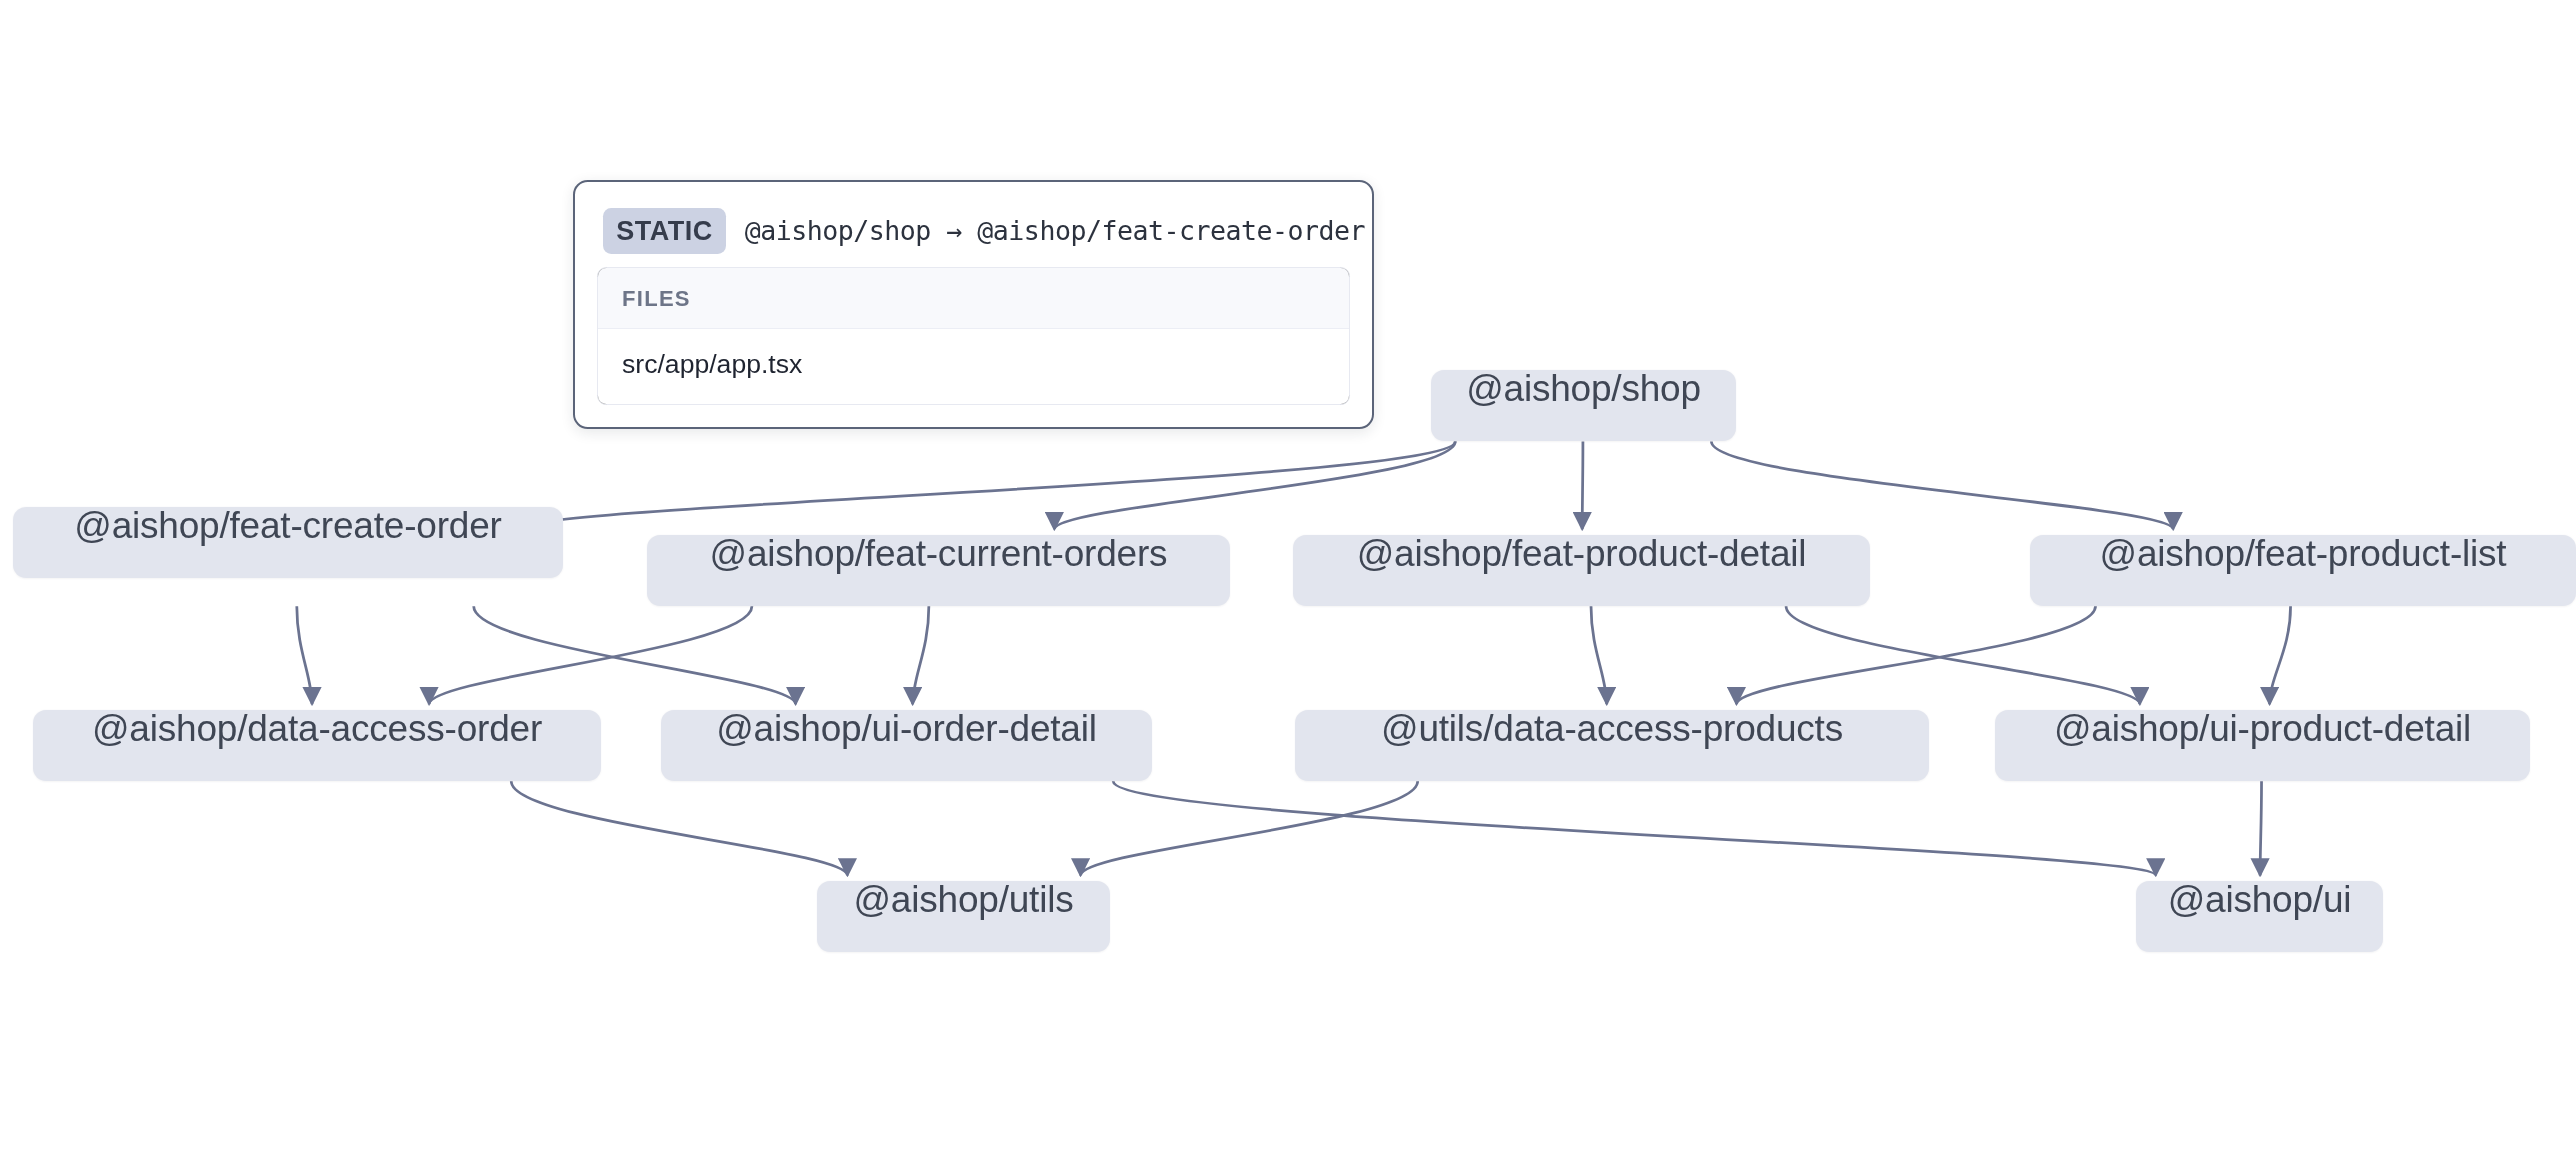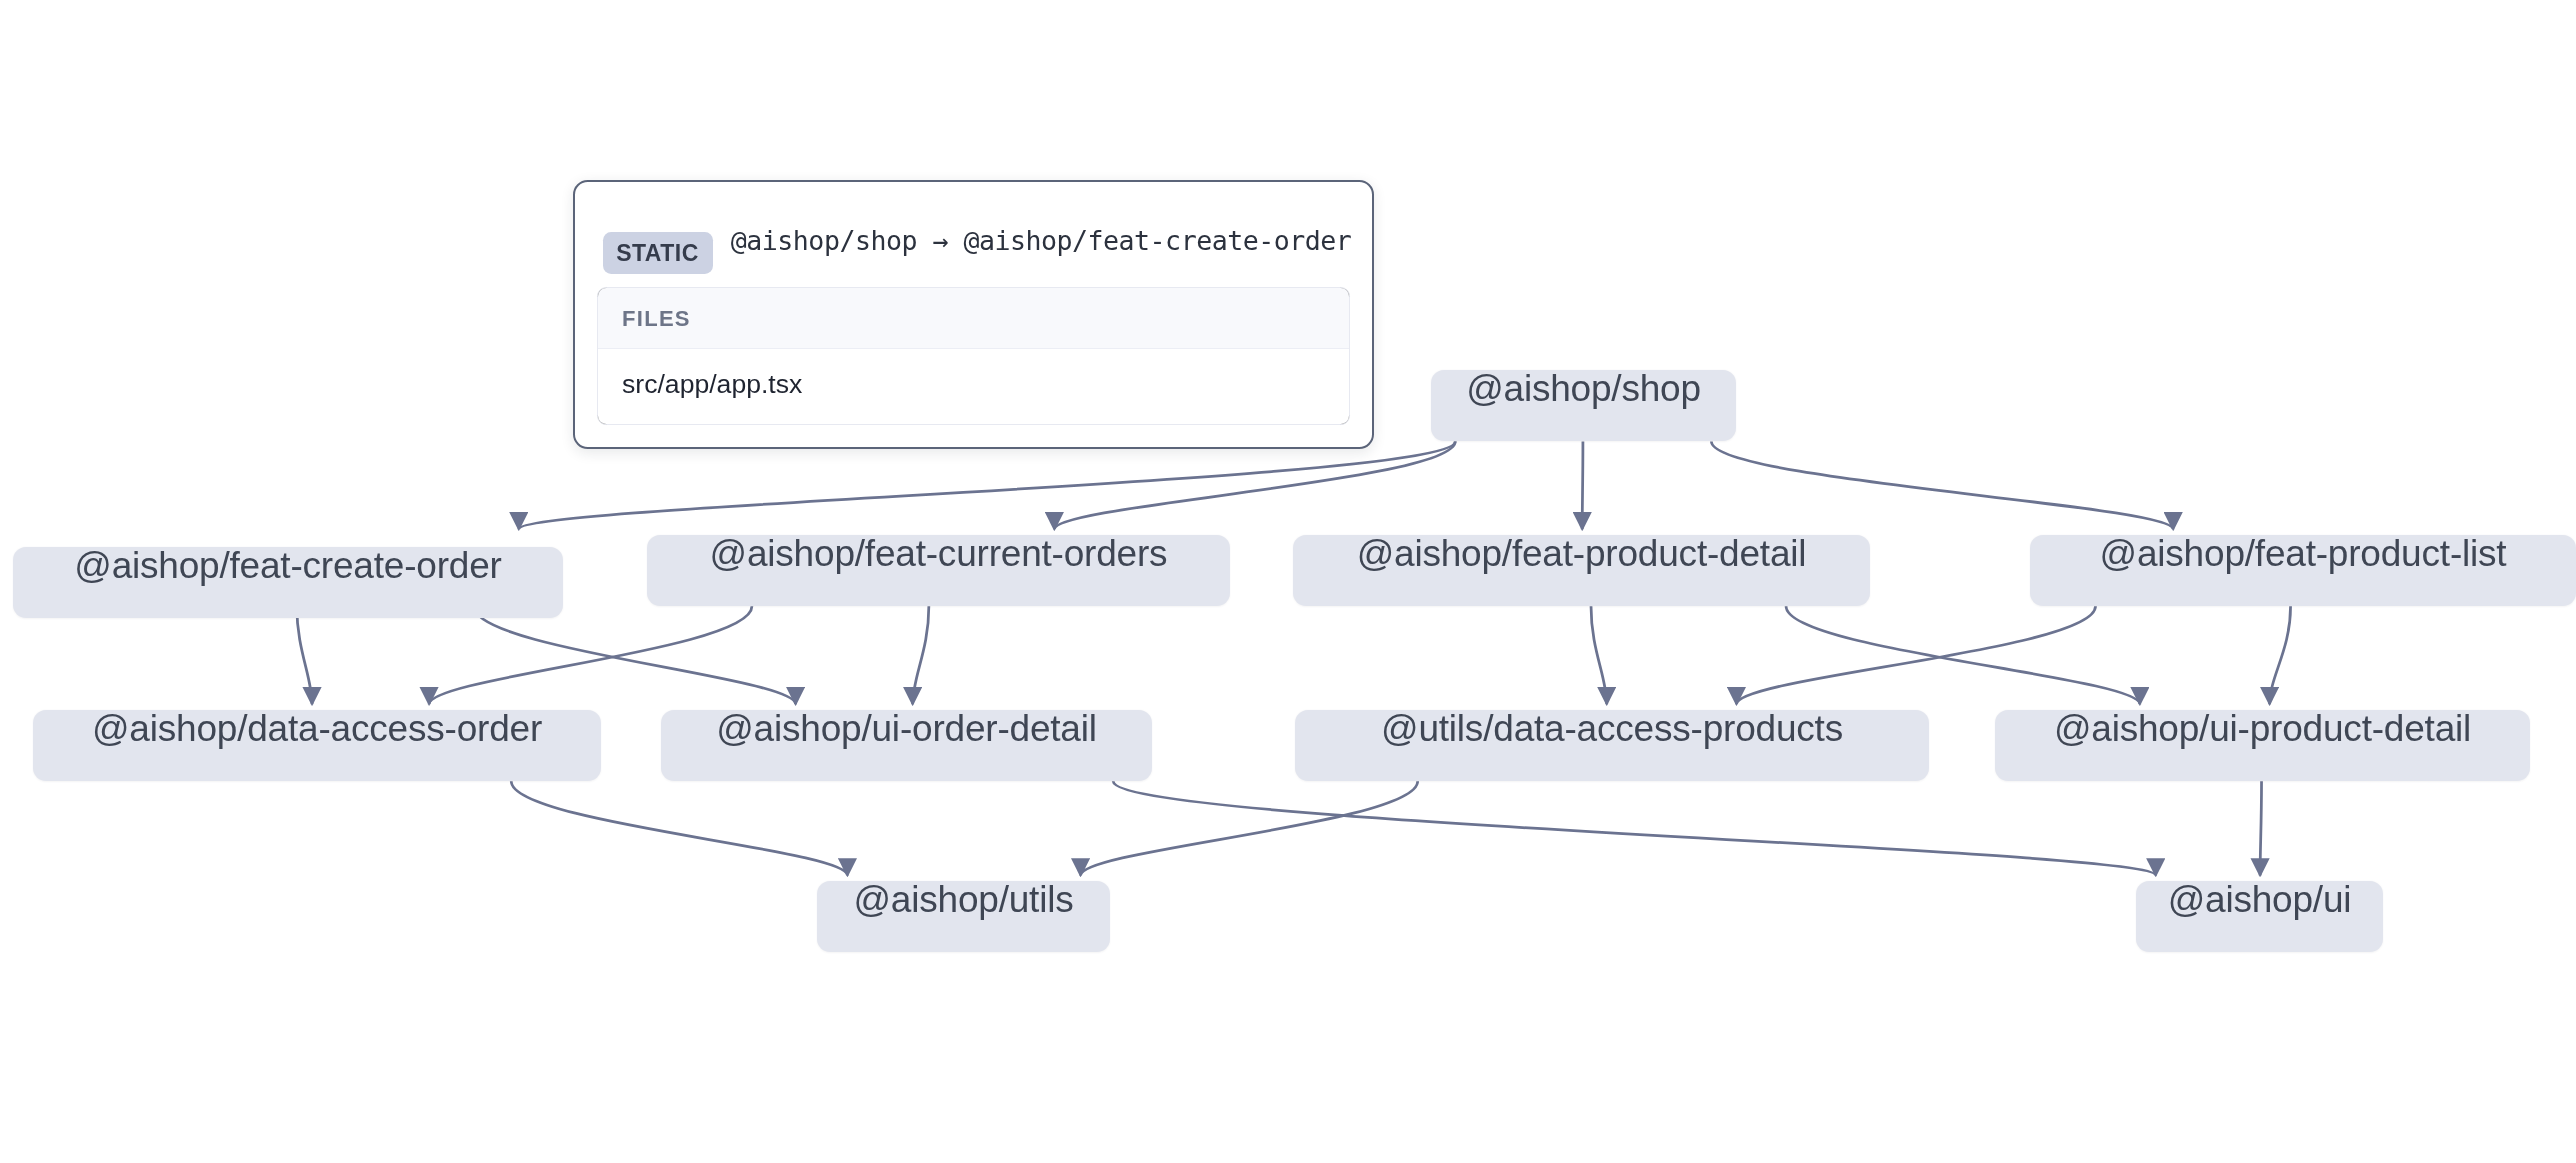--- a/index.html
+++ b/index.html
@@ -59,27 +59,26 @@
   #tooltip-header {
     display: flex;
     align-items: center;
     gap: 18.3px;
     padding: 5.5px 5.5px 13px 5.5px;
   }
   #tooltip-badge {
     background: #ccd2e3;
     color: #353c4c;
     border-radius: 8.2px;
-    font-size: 23px;
+    font-size: 27px;
     font-weight: 700;
     letter-spacing: 0.5px;
     padding: 10px 13.7px 9.2px 13.7px;
     line-height: 1;
     font-family: "Liberation Sans", sans-serif;
-    margin-top: 24px;
   }
   #tooltip-title {
     font-family: "DejaVu Sans Mono", monospace;
     font-size: 26.6px;
     color: #2c323e;
     letter-spacing: -0.5px;
     white-space: nowrap;
   }
   #files-panel {
     border: 1.8px solid #e7e9f1;
@@ -132,21 +131,21 @@
         <path d="M 1215.12 853 C 1215.12 899.35, 2353.6 927.16, 2353.6 956"></path>
         <path d="M 1547.6 853 C 1547.6 899.35, 1179.44 927.16, 1179.44 956"></path>
         <path d="M 2469.1 853 C 2469.1 899.35, 2467.54 927.16, 2467.54 956"></path>
       </g>
   </svg>
 
   <div id="nodes">
       <div class="node" style="left: 1431px; top: 370px; width: 305px;">
         <span class="node-label">@aishop/shop</span>
       </div>
-      <div class="node" style="left: 13px; top: 547px; width: 550px;">
+      <div class="node" style="left: 13px; top: 507px; width: 550px;">
         <span class="node-label">@aishop/feat-create-order</span>
       </div>
       <div class="node" style="left: 647px; top: 535px; width: 583px;">
         <span class="node-label">@aishop/feat-current-orders</span>
       </div>
       <div class="node" style="left: 1293px; top: 535px; width: 577px;">
         <span class="node-label">@aishop/feat-product-detail</span>
       </div>
       <div class="node" style="left: 2030px; top: 535px; width: 546px;">
         <span class="node-label">@aishop/feat-product-list</span>

